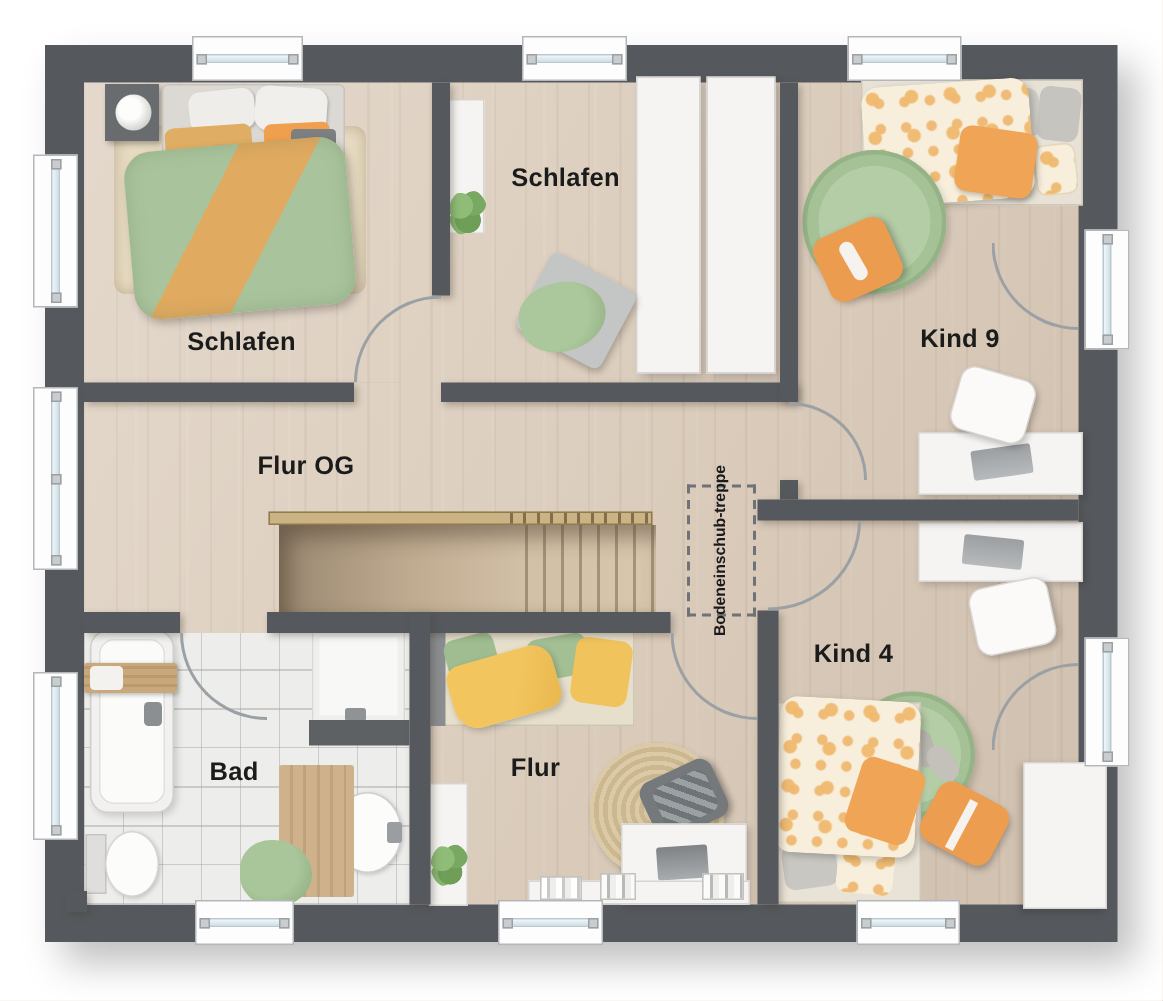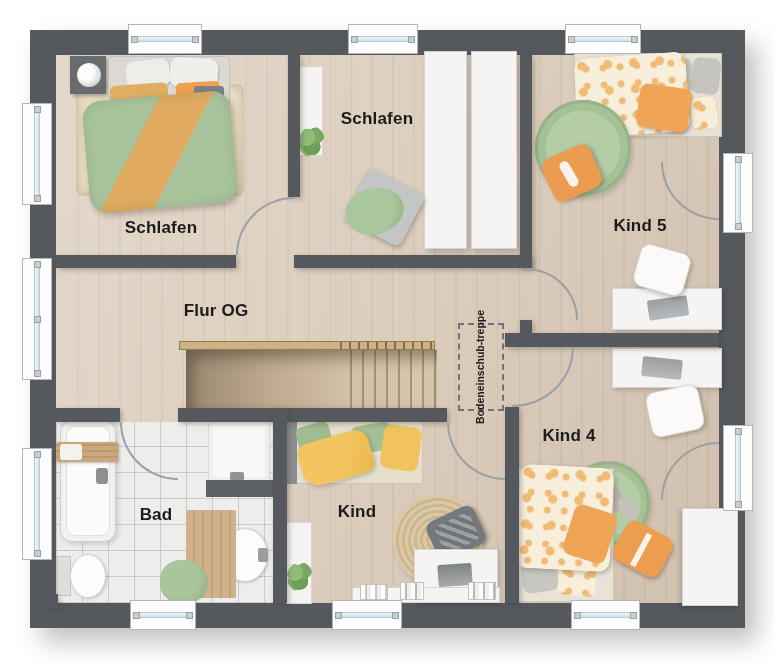--- a/index.html
+++ b/index.html
@@ -231,19 +231,19 @@
     <div class="handle" style="right:2px;top:11px;"></div>
   </div>
   <div class="abs win" style="left:571px;top:600px;width:69px;height:30px;">
     <div class="glass-h"></div>
     <div class="handle" style="left:2px;top:11px;"></div>
     <div class="handle" style="right:2px;top:11px;"></div>
   </div>
 
   <div class="abs label" style="left:161px;top:228px;">Schlafen</div>
   <div class="abs label" style="left:377px;top:119px;">Schlafen</div>
-  <div class="abs label" style="left:640px;top:226px;">Kind 5</div>
-  <div class="abs label" style="left:216px;top:311px;">Flur OG</div>
+  <div class="abs label" style="left:640px;top:226px;">Kind 9</div>
+  <div class="abs label" style="left:204px;top:311px;">Flur OG</div>
   <div class="abs label" style="left:156px;top:515px;">Bad</div>
-  <div class="abs label" style="left:357px;top:512px;">Kind</div>
+  <div class="abs label" style="left:357px;top:512px;">Flur</div>
   <div class="abs label" style="left:569px;top:436px;">Kind 4</div>
 
 </div>
 
 </body></html>

